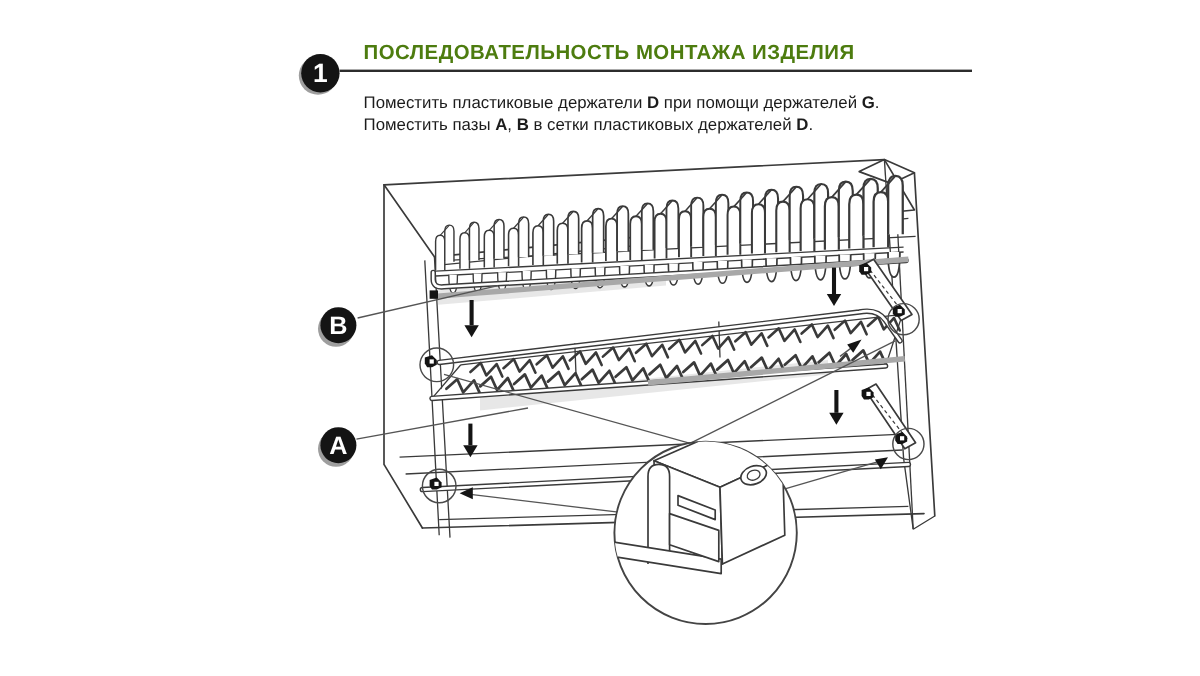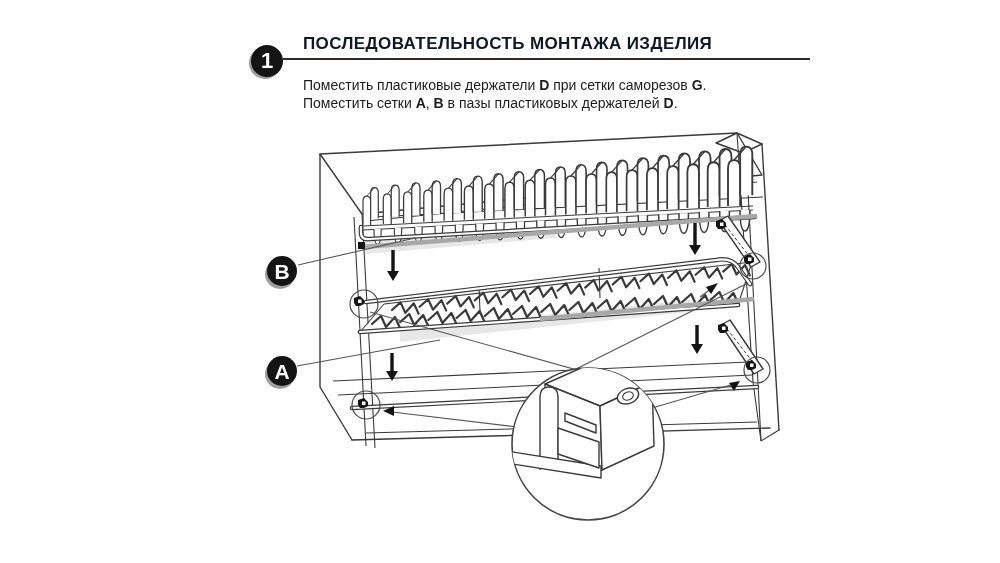--- a/index.html
+++ b/index.html
@@ -4,21 +4,21 @@
 <style>
   html,body{margin:0;padding:0;background:#fff;}
   #page{position:relative;width:1000px;height:563px;background:#fff;overflow:hidden;
         font-family:"Liberation Sans","DejaVu Sans",sans-serif;}
   .step-badge{position:absolute;left:251px;top:45px;width:32px;height:32px;border-radius:50%;
         background:#141414;color:#fff;font-size:22px;font-weight:bold;text-align:center;
         line-height:32px;box-shadow:-2px 2px 0 0 #9e9e9e;z-index:3;}
   .title-rule{position:absolute;left:283px;top:58px;width:527px;height:0;
         border-top:2px solid #2c2c2c;z-index:1;}
   .page-title{position:absolute;left:303px;top:34px;font-size:17px;font-weight:bold;
-        letter-spacing:.4px;color:#0f172a;white-space:nowrap;}
+        letter-spacing:.4px;color:#4d7c0f;white-space:nowrap;}
   .instructions{position:absolute;left:303px;top:77px;font-size:14px;line-height:17.5px;
         color:#1c1c1c;}
   .instructions b{font-weight:bold;}
   svg#diagram{position:absolute;left:0;top:0;}
   .ln  {fill:none;stroke:#3a3a3a;stroke-width:1.4;stroke-linejoin:round;stroke-linecap:round;}
   .lnf {fill:none;stroke:#3a3a3a;stroke-width:1.1;}
   .lnt {fill:none;stroke:#555;stroke-width:1.1;}
   .wfill{fill:#fff;stroke:#3a3a3a;stroke-width:1.4;stroke-linejoin:round;}
   .tube-o{fill:none;stroke:#3a3a3a;stroke-width:4.6;stroke-linecap:round;}
   .tube-i{fill:none;stroke:#fff;stroke-width:2.2;stroke-linecap:round;}
@@ -32,22 +32,22 @@
 </style>
 </head>
 <body>
 
 <div id="page">
 
   <div class="step-badge">1</div>
   <div class="title-rule"></div>
   <div class="page-title">ПОСЛЕДОВАТЕЛЬНОСТЬ МОНТАЖА ИЗДЕЛИЯ</div>
   <div class="instructions">
-    <div><span>Поместить пластиковые держатели </span><b>D</b><span> при сетки саморезов </span><b>G</b><span>.</span></div>
-    <div><span>Поместить сетки </span><b>A</b><span>, </span><b>B</b><span> в пазы пластиковых держателей </span><b>D</b><span>.</span></div>
+    <div><span>Поместить пластиковые держатели </span><b>D</b><span> при помощи держателей </span><b>G</b><span>.</span></div>
+    <div><span>Поместить пазы </span><b>A</b><span>, </span><b>B</b><span> в сетки пластиковых держателей </span><b>D</b><span>.</span></div>
   </div>
 
   <svg id="diagram" width="1000" height="563" viewBox="0 0 1000 563">
     <defs>
       <g id="arch">
         <path d="M0,0 L0,-28 Q0,-34 4.5,-34 Q9,-34 9,-28 L9,0" class="wfill"></path>
         <path d="M9,-8 L9,-38 Q9,-44 13.5,-44 Q18,-44 18,-38 L18,-8" class="wfill"></path>
         <path d="M4.5,-34 L13.5,-44" class="lnf"></path>
       </g>
       <g id="finger">

